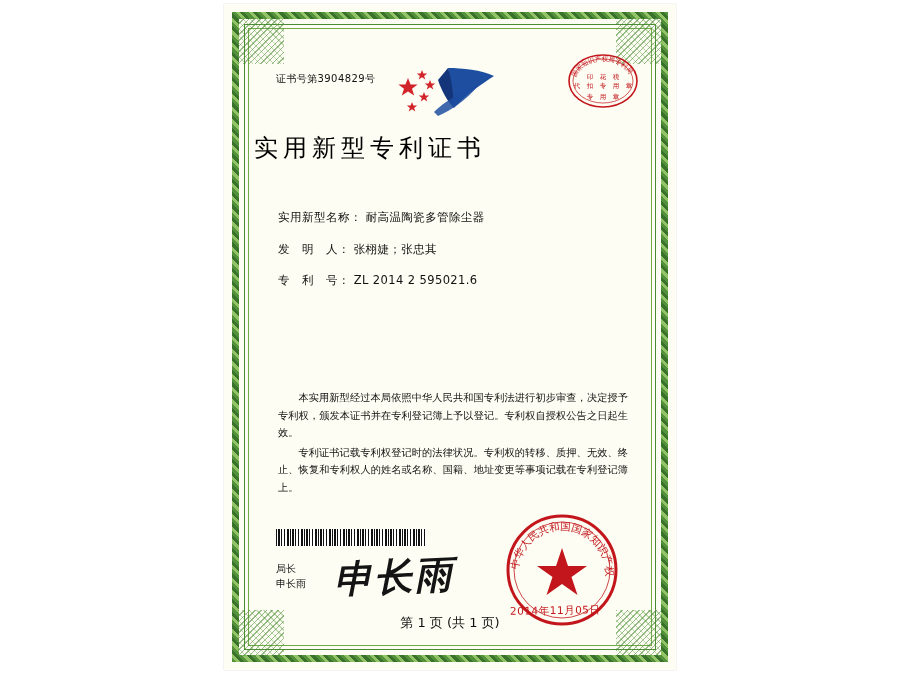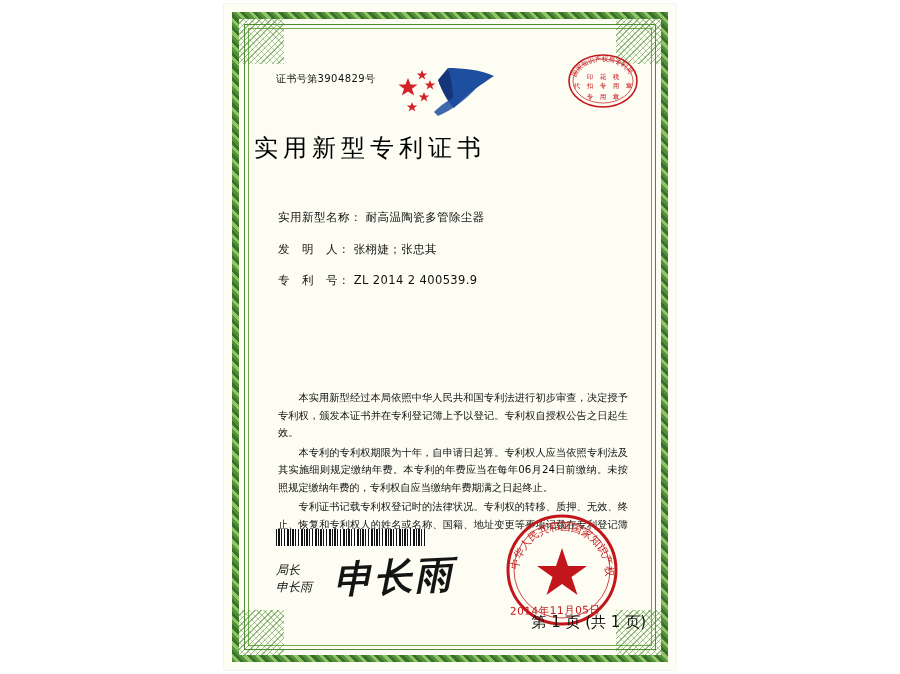--- a/index.html
+++ b/index.html
@@ -144,20 +144,21 @@
   }
   .paragraphs {
     position: absolute;
     left: 24px;
     right: 18px;
     top: 355px;
     font-size: 10.2px;
     line-height: 1.72;
     color: #111;
     text-align: justify;
+    font-family: Liberation Serif, serif;
   }
   .paragraphs p {
     margin: 0 0 2px 0;
     text-indent: 2em;
   }
   
   .barcode {
     position: absolute;
     left: 22px;
     top: 495px;
@@ -168,24 +169,23 @@
       #111 0px, #111 1px, #fff 1px, #fff 2px,
       #111 2px, #111 4px, #fff 4px, #fff 5px,
       #111 5px, #111 6px, #fff 6px, #fff 8px,
       #111 8px, #111 9px, #fff 9px, #fff 11px,
       #111 11px, #111 13px, #fff 13px, #fff 14px);
   }
   .signature-block {
     position: absolute;
     left: 22px;
     top: 528px;
-    font-size: 12px;
+    font-size: 10px;
     line-height: 1.45;
     color: #111;
-    font-style: italic;
   }
   .handwriting {
     position: absolute;
     left: 80px;
     top: 518px;
     font-family: "DejaVu Serif", "Liberation Serif", serif;
     font-size: 38px;
     font-style: italic;
     font-weight: bold;
     color: #141414;
@@ -207,22 +207,22 @@
     font-size: 10.5px;
     color: #c3161c;
     letter-spacing: 0.5px;
     transform: rotate(-1deg);
   }
   .page-foot {
     position: absolute;
     left: 0;
     right: 0;
     bottom: 8px;
-    text-align: right;
-    font-size: 15px;
+    text-align: center;
+    font-size: 13px;
     color: #111;
   }
   .seal-text {
     font-size: 6.5px;
     fill: #c3161c;
   }
 </style>
 </head>
 <body>
 
@@ -272,27 +272,26 @@
         <div class="field-row">
           <span class="field-label">实用新型名称：</span>
           <span class="field-value">耐高温陶瓷多管除尘器</span>
         </div>
         <div class="field-row">
           <span class="field-label">发　明　人：</span>
           <span class="field-value">张栩婕；张忠其</span>
         </div>
         <div class="field-row">
           <span class="field-label">专　利　号：</span>
-          <span class="field-value">ZL 2014 2 400539.9</span>
+          <span class="field-value">ZL 2014 2 595021.6</span>
         </div>
       </div>
 
       <div class="paragraphs">
         <p>本实用新型经过本局依照中华人民共和国专利法进行初步审查，决定授予专利权，颁发本证书并在专利登记簿上予以登记。专利权自授权公告之日起生效。</p>
-        <p>本专利的专利权期限为十年，自申请日起算。专利权人应当依照专利法及其实施细则规定缴纳年费。本专利的年费应当在每年06月24日前缴纳。未按照规定缴纳年费的，专利权自应当缴纳年费期满之日起终止。</p>
         <p>专利证书记载专利权登记时的法律状况。专利权的转移、质押、无效、终止、恢复和专利权人的姓名或名称、国籍、地址变更等事项记载在专利登记簿上。</p>
       </div>
 
       <div class="barcode"></div>
 
       <div class="signature-block">
         <div>局长</div>
         <div>申长雨</div>
       </div>
 

